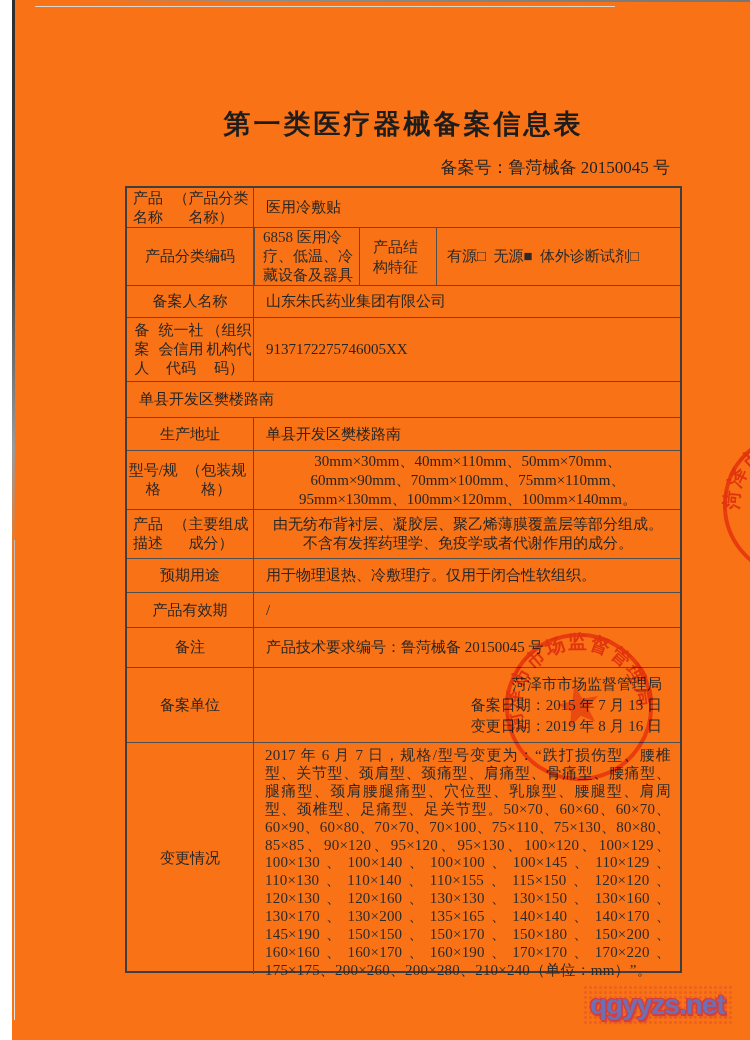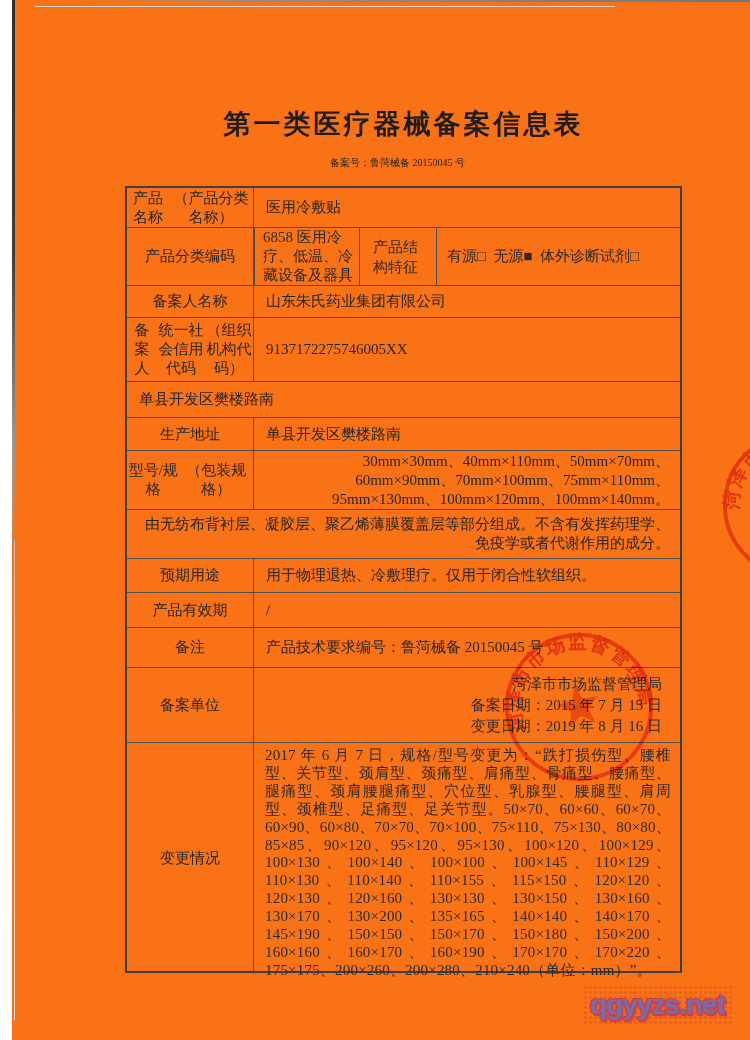--- a/index.html
+++ b/index.html
@@ -29,37 +29,37 @@
     position:absolute; top:6px; left:23px; width:580px; height:1px;
     background:#d9d5cf;
   }
   .title{
     position:absolute; top:106px; left:113px; width:557px;
     text-align:center; font-family:"Liberation Sans","DejaVu Sans",sans-serif;
     font-size:27px; font-weight:700; letter-spacing:3px; color:#1d1d1d;
   }
   .record-no{
     position:absolute; top:156px; left:113px; width:557px;
-    text-align:center; padding-right:12px; font-size:10px; color:#242424;
+    text-align:right; padding-right:12px; font-size:17px; color:#242424;
   }
   .table{
     position:absolute; top:186px; left:113px; width:557px; height:787px;
     border:2px solid #3e3e3e; background:transparent; font-size:15px;
   }
   .row{ display:flex; width:100%; }
   .row + .row{ border-top:1px solid #4f4f4f; }
   .cell{ display:flex; align-items:center; overflow:hidden; }
   .label{
     width:127px; flex:0 0 127px; border-right:1px solid #4f4f4f;
     justify-content:center; text-align:center;
     line-height:19px; color:#272727;
   }
   .value{
     flex:1; padding:3px 10px 3px 12px; line-height:19px;
-    text-align:right; color:#262626;
+    text-align:center; color:#262626;
   }
   .sub{ border-left:1px solid #4f4f4f; }
   .sub:first-child{ border-left:none; }
   .subcode{ flex:0 0 105px; padding:2px 4px 2px 8px; line-height:19px; align-items:center; display:flex; }
   .substruct{ flex:0 0 77px; display:flex; align-items:center; justify-content:center; }
   .substruct .inner{ width:50px; text-align:left; line-height:20px; }
   .subcheck{ flex:1; display:flex; align-items:center; padding-left:10px; white-space:pre; }
   .unit-value{ flex:1; display:flex; flex-direction:column; justify-content:center;
     text-align:right; padding-right:18px; line-height:21px; }
   .change-value{
@@ -141,20 +141,24 @@
 
     <div class="row" style="height:59px">
       <div class="cell label">
         <div>型号/规格</div>
         <div>（包装规格）</div>
       </div>
       <div class="cell value">30mm×30mm、40mm×110mm、50mm×70mm、60mm×90mm、70mm×100mm、75mm×110mm、95mm×130mm、100mm×120mm、100mm×140mm。</div>
     </div>
 
     <div class="row" style="height:49px">
+      <div class="cell label">
+        <div>产品描述</div>
+        <div>（主要组成成分）</div>
+      </div>
       <div class="cell value">由无纺布背衬层、凝胶层、聚乙烯薄膜覆盖层等部分组成。不含有发挥药理学、免疫学或者代谢作用的成分。</div>
     </div>
 
     <div class="row" style="height:34px">
       <div class="cell label">预期用途</div>
       <div class="cell value">用于物理退热、冷敷理疗。仅用于闭合性软组织。</div>
     </div>
 
     <div class="row" style="height:35px">
       <div class="cell label">产品有效期</div>

